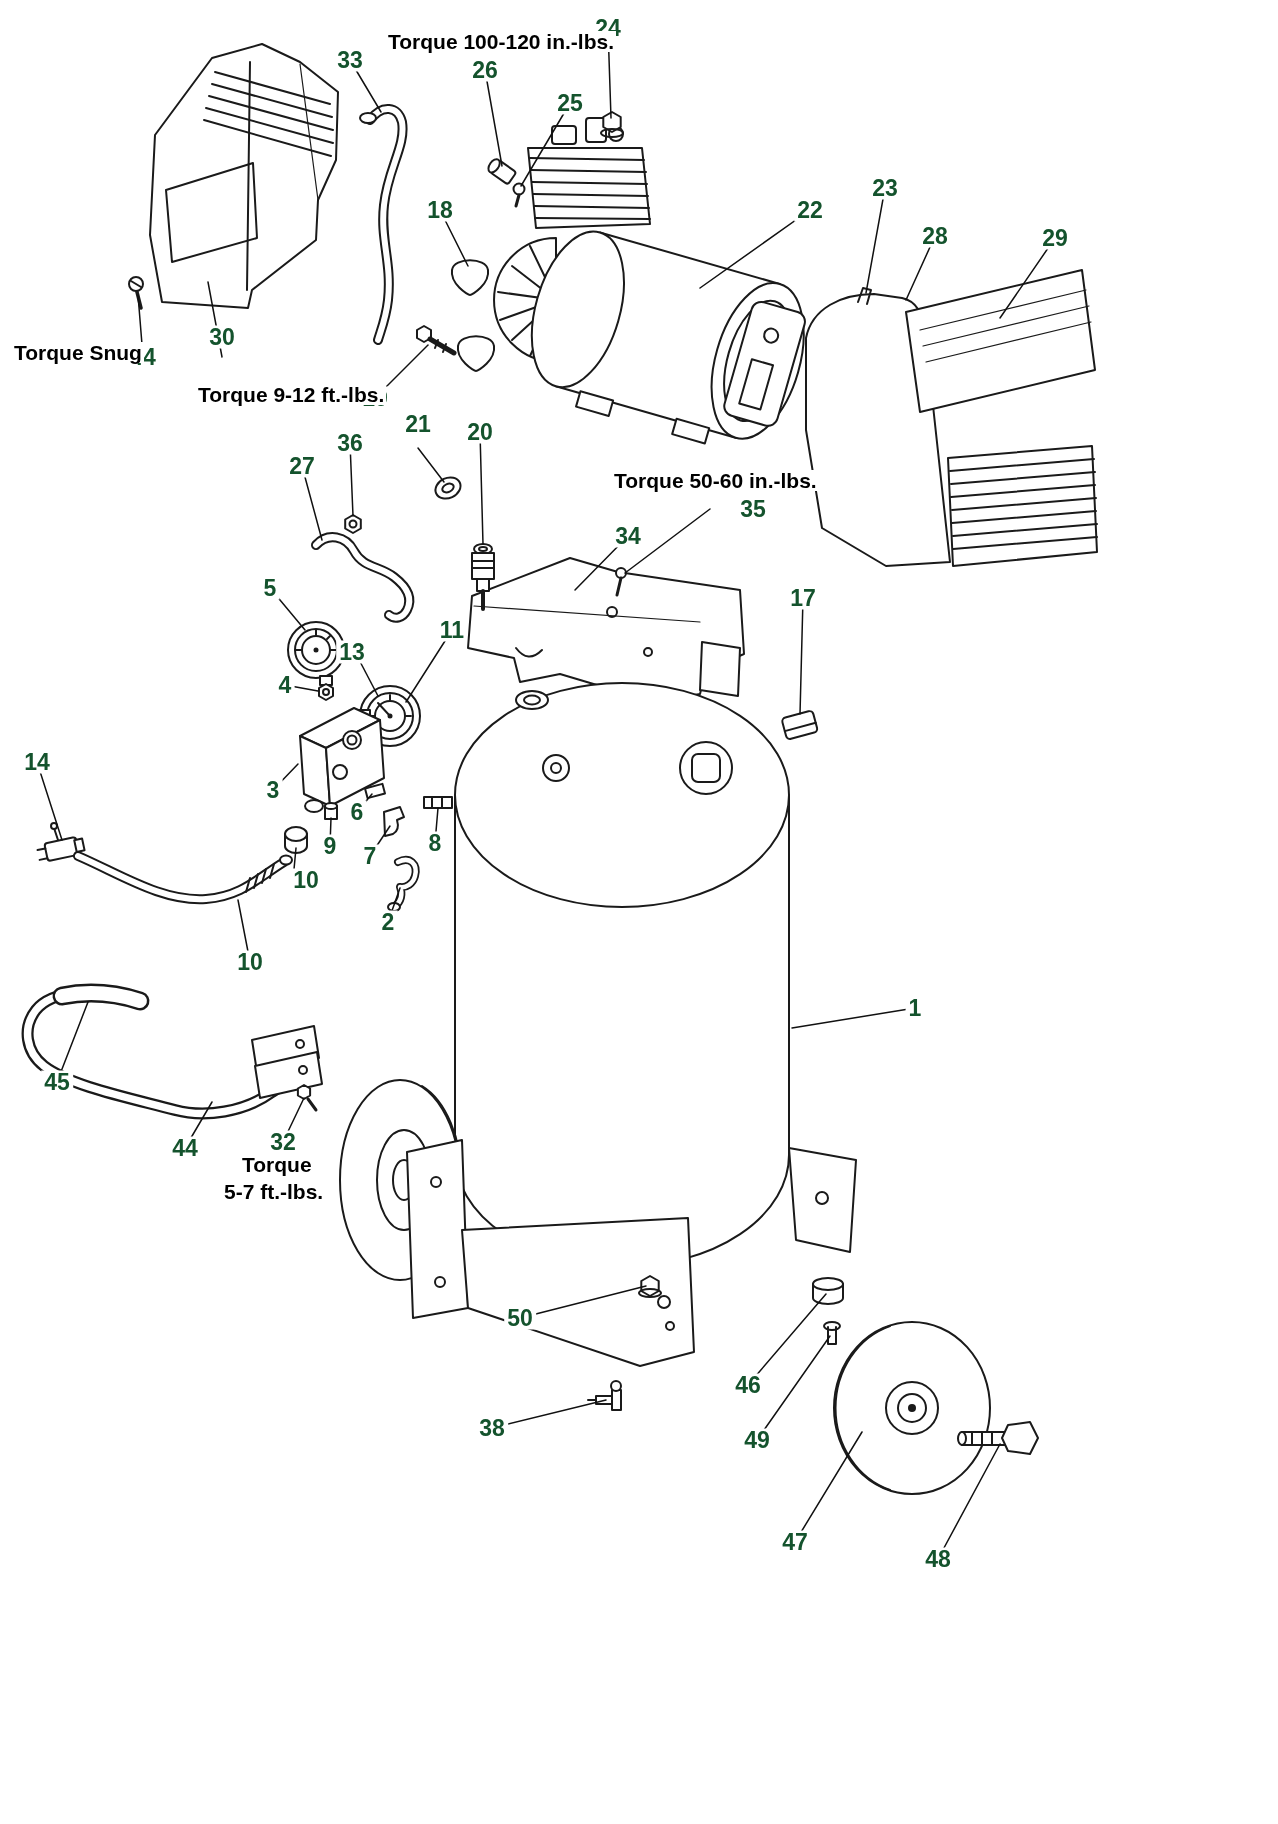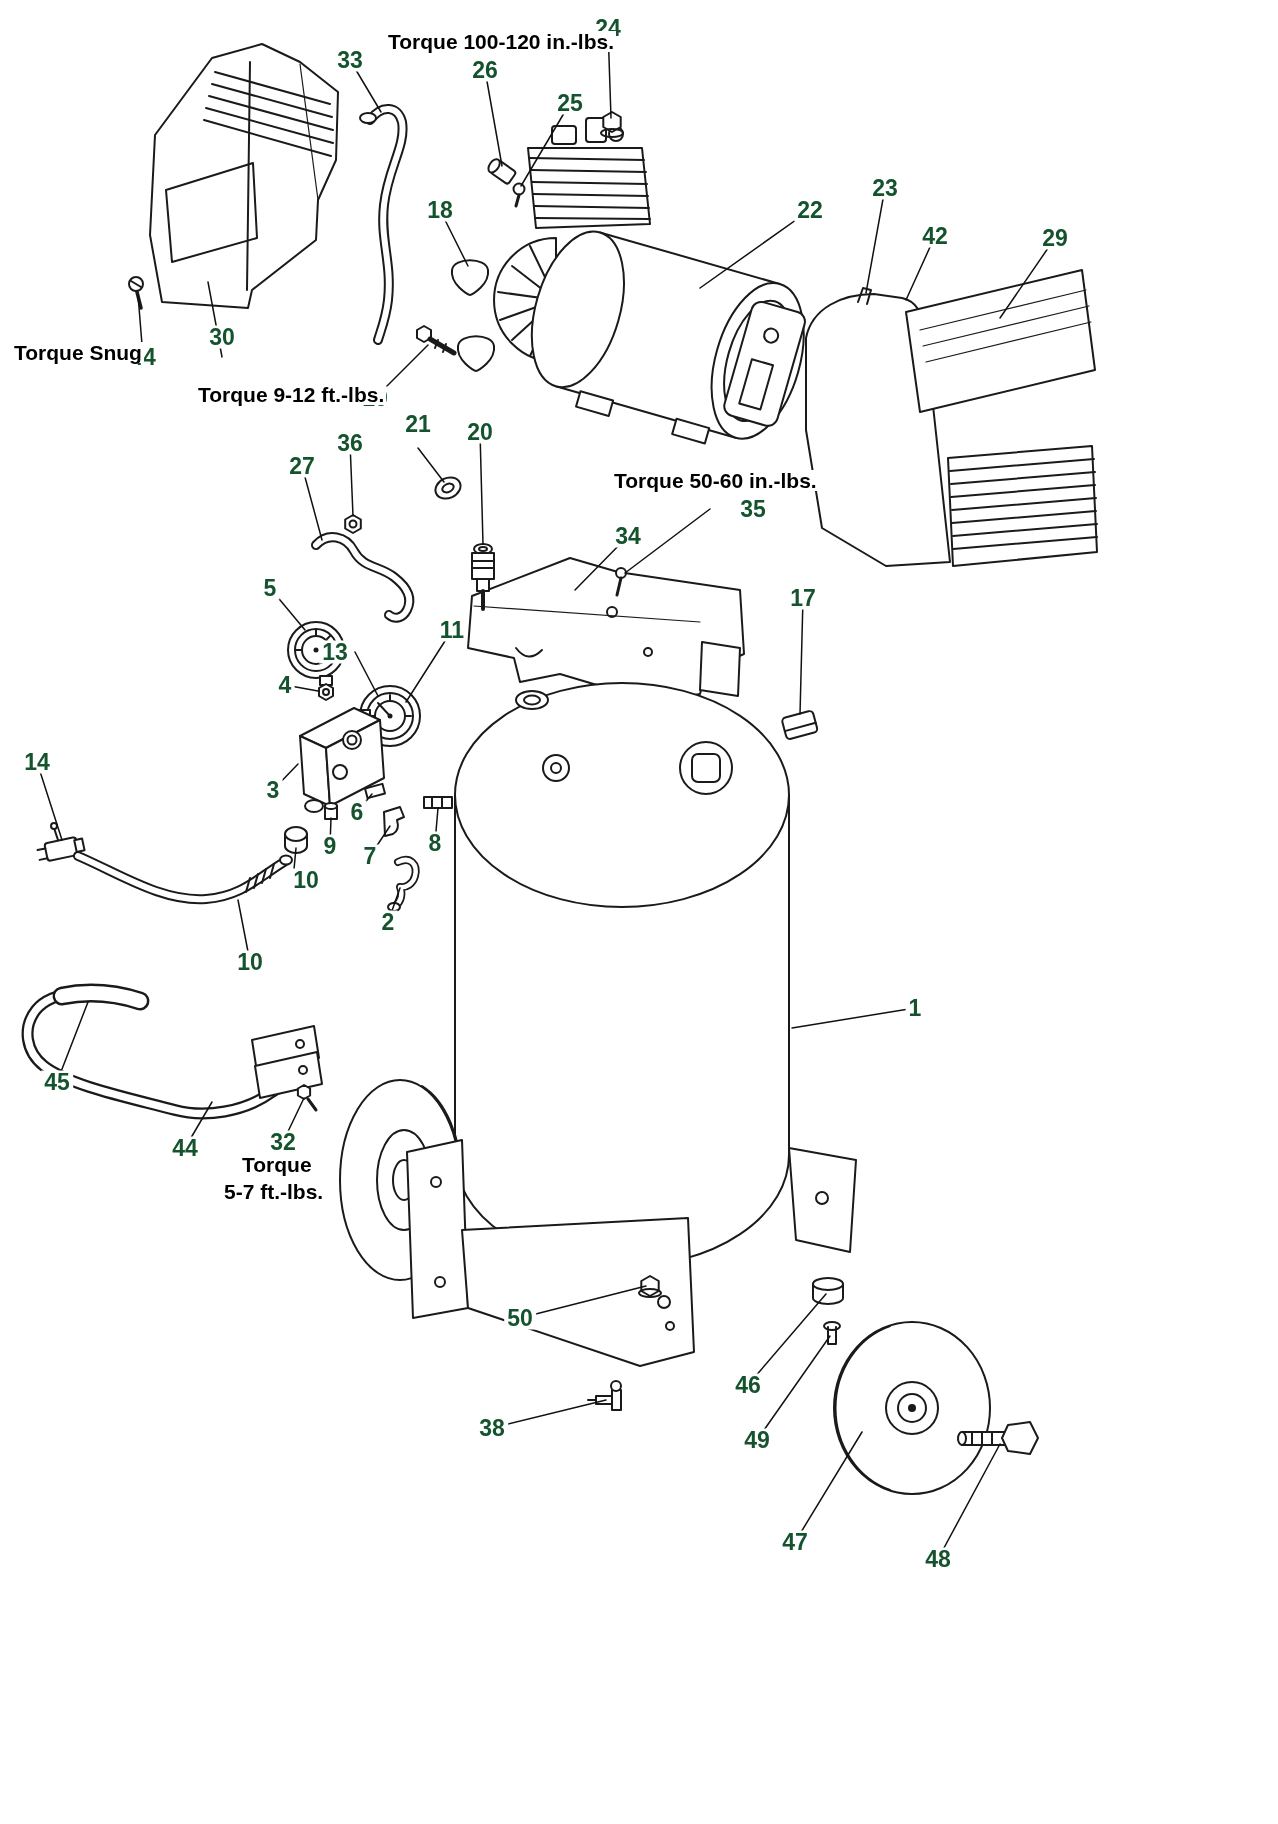--- a/index.html
+++ b/index.html
@@ -374,34 +374,34 @@
       <div class="callout" style="left: 273px; top: 790px;">3</div>
       <div class="callout" style="left: 285px; top: 685px;">4</div>
       <div class="callout" style="left: 270px; top: 588px;">5</div>
       <div class="callout" style="left: 357px; top: 812px;">6</div>
       <div class="callout" style="left: 370px; top: 856px;">7</div>
       <div class="callout" style="left: 435px; top: 843px;">8</div>
       <div class="callout" style="left: 330px; top: 846px;">9</div>
       <div class="callout" style="left: 306px; top: 880px;">10</div>
       <div class="callout" style="left: 452px; top: 630px;">11</div>
       <div class="callout" style="left: 250px; top: 962px;">10</div>
-      <div class="callout" style="left: 335px; top: 652px;">13</div>
+      <div class="callout" style="left: 352px; top: 652px;">13</div>
       <div class="callout" style="left: 37px; top: 762px;">14</div>
       <div class="callout" style="left: 803px; top: 598px;">17</div>
       <div class="callout" style="left: 440px; top: 210px;">18</div>
       <div class="callout" style="left: 375px; top: 398px;">19</div>
       <div class="callout" style="left: 480px; top: 432px;">20</div>
       <div class="callout" style="left: 418px; top: 424px;">21</div>
       <div class="callout" style="left: 810px; top: 210px;">22</div>
       <div class="callout" style="left: 885px; top: 188px;">23</div>
       <div class="callout" style="left: 608px; top: 28px;">24</div>
       <div class="callout" style="left: 570px; top: 103px;">25</div>
       <div class="callout" style="left: 485px; top: 70px;">26</div>
       <div class="callout" style="left: 302px; top: 466px;">27</div>
-      <div class="callout" style="left: 935px; top: 236px;">42</div>
+      <div class="callout" style="left: 935px; top: 236px;">28</div>
       <div class="callout" style="left: 1055px; top: 238px;">29</div>
       <div class="callout" style="left: 222px; top: 337px;">30</div>
       <div class="callout" style="left: 185px; top: 1148px;">44</div>
       <div class="callout" style="left: 283px; top: 1142px;">32</div>
       <div class="callout" style="left: 350px; top: 60px;">33</div>
       <div class="callout" style="left: 628px; top: 536px;">34</div>
       <div class="callout" style="left: 710px; top: 509px; margin-left: 43px;">35</div>
       <div class="callout" style="left: 350px; top: 443px;">36</div>
       <div class="callout" style="left: 492px; top: 1428px;">38</div>
       <div class="callout" style="left: 143px; top: 357px;">44</div>

